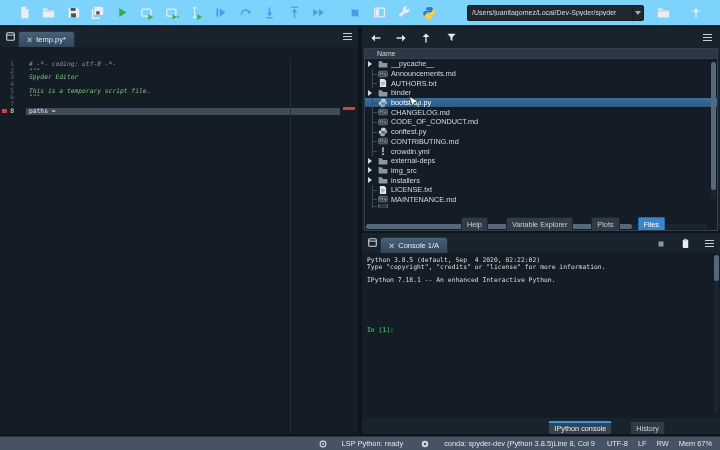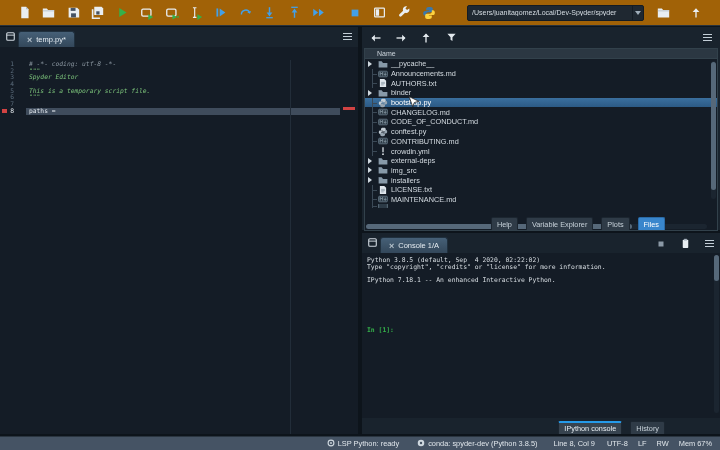--- a/index.html
+++ b/index.html
@@ -9,21 +9,21 @@
     background:#0d141b;
     font-family:"Liberation Sans", sans-serif;
     color:#d4dbe1;
     -webkit-font-smoothing:antialiased;
   }
   svg { display:block; }
 
   
   .toolbar {
     position:absolute; top:0; left:0; right:0; height:26px;
-    background:#a16207; border-bottom:1px solid #28323c;
+    background:#7dd3fc; border-bottom:1px solid #28323c;
     display:flex; align-items:center; padding:0 12px;
   }
   .tb-btn { width:25px; height:22px; display:flex; align-items:center; justify-content:center; border-radius:2px; }
   .tb-gap { width:12px; }
   .pathbox {
     margin-left:26px; width:180px; height:16px; display:flex; align-items:center;
     background:#1f2831; border:1px solid #141c24; border-radius:2px;
   }
   .pathbox input {
     flex:1; height:100%; background:transparent; border:none; outline:none;
@@ -91,21 +91,21 @@
   .tree { width:10px; height:100%; flex:none; position:relative; }
   .tree::before { content:""; position:absolute; left:4px; top:0; bottom:0; width:1px; background:#3b4956; }
   .tree::after  { content:""; position:absolute; left:4px; top:50%; width:5px; height:1px; background:#3b4956; }
   .fic { width:10px; flex:none; margin-right:3px; }
   .vscroll { position:absolute; right:1px; top:12px; width:5px; height:138px; background:#1b2530; border-radius:3px; }
   .vscroll .thumb { position:absolute; left:0; right:0; top:1px; height:128px; background:#566879; border-radius:3px; }
   .hscroll { position:absolute; left:1px; right:10px; bottom:1px; height:5px; background:#1b2530; border-radius:3px; }
   .hscroll .thumb { position:absolute; top:0; bottom:0; left:0; width:78%; background:#566879; border-radius:3px; }
 
   .pane-tabs { position:absolute; left:0; right:0; bottom:0; height:16px;
-    display:flex; align-items:flex-end; justify-content:flex-end; gap:8px; padding-right:55px; }
+    display:flex; align-items:flex-end; justify-content:flex-end; gap:18px; padding-right:55px; }
   .ptab {
     height:13px; display:flex; align-items:center; padding:0 5px;
     background:#2f3b47; border:1px solid #1c2630; border-bottom:none;
     border-radius:2px 2px 0 0; font-size:7.3px; color:#c8d2da;
   }
   .ptab.active-blue { background:#3986cc; border-color:#2a6aa6; color:#fff; }
   .ptab.active-line { background:#37434f; border-top:2px solid #259ae9; color:#e8eef3; }
 
   
   .console-tabbar { position:relative; height:20px; background:#19232d; display:flex; align-items:flex-end; }
@@ -118,23 +118,23 @@
   .prompt { color:#35b04a; font-weight:bold;margin-top:36px; }
   .cns-scroll { position:absolute; right:1px; top:22px; width:5px; height:158px; background:#1b2530; border-radius:3px; }
   .cns-scroll .thumb { position:absolute; left:0; right:0; top:0; height:26px; background:#566879; border-radius:3px; }
 
   
   .statusbar {
     position:absolute; left:0; right:0; bottom:0; height:14px;
     background:#455364; border-top:1px solid #2a3540;
     display:flex; align-items:center; font-size:7.4px; color:#e1e7ec; padding:0 8px;
   }
-  .sb-item { display:flex; align-items:flex-start; gap:3px; }
+  .sb-item { display:flex; align-items:flex-end; gap:15px; }
   .sb-spacer { flex:1; }
-  .g18 { margin-left:18px; } .g16 { margin-left:16px; } .g12 { margin-left:12px; } .g10 { margin-left:10px; }
+  .g18 { margin-left:18px; } .g16 { } .g12 { margin-left:12px; } .g10 { margin-left:10px; }
 
   .mouse-cursor { position:absolute; left:408px; top:96px; z-index:20; }
 </style>
 </head>
 <body>
 
 <div class="toolbar">
   <div class="tb-btn">
     <svg width="13" height="13" viewBox="0 0 16 16">
         <path d="M4 1h6l3 3v11H4z" fill="#e9eef2"></path>

